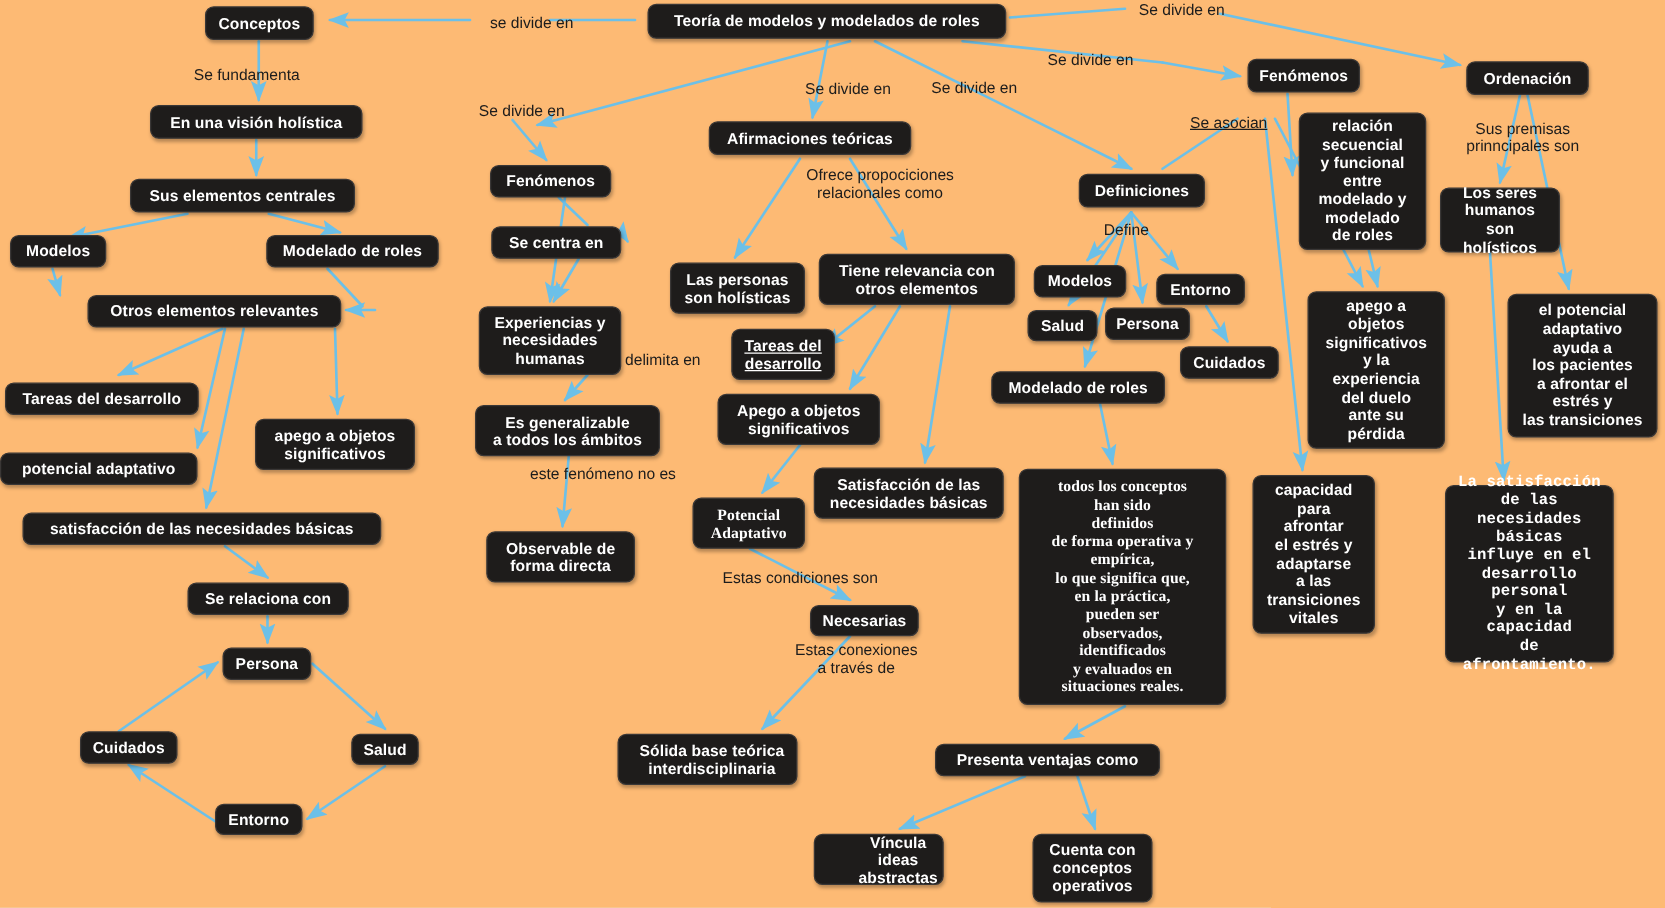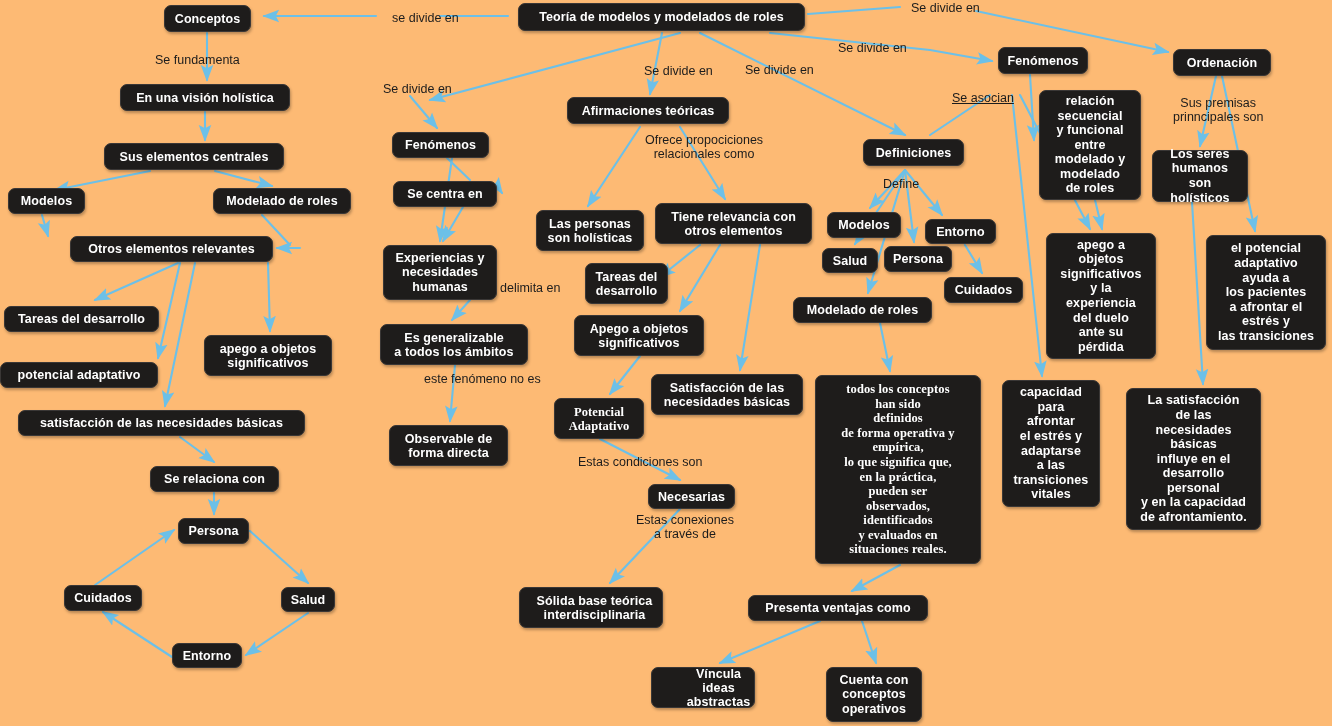--- a/index.html
+++ b/index.html
@@ -166,33 +166,33 @@
 los pacientes
 a afrontar el
 estrés y
 las transiciones</div>
       <div class="node" style="left: 70px; top: 236px; width: 203px; height: 26px;">Otros elementos relevantes</div>
       <div class="node big" style="left: 383px; top: 245px; width: 114px; height: 55px;">Experiencias y
 necesidades
 humanas</div>
       <div class="node" style="left: 822px; top: 248px; width: 56px; height: 25px;">Salud</div>
       <div class="node" style="left: 884px; top: 246px; width: 68px; height: 26px;">Persona</div>
-      <div class="node" style="left: 585px; top: 263px; width: 83px; height: 41px;">Tareas del
+      <div class="node" style="left: 585px; top: 263px; width: 83px; height: 41px; text-decoration: underline;">Tareas del
 desarrollo</div>
       <div class="node" style="left: 944px; top: 277px; width: 79px; height: 26px;">Cuidados</div>
       <div class="node" style="left: 4px; top: 306px; width: 155px; height: 26px;">Tareas del desarrollo</div>
       <div class="node" style="left: 793px; top: 297px; width: 139px; height: 26px;">Modelado de roles</div>
       <div class="node" style="left: 574px; top: 315px; width: 130px; height: 41px;">Apego a objetos
 significativos</div>
       <div class="node" style="left: 204px; top: 335px; width: 128px; height: 41px;">apego a objetos
 significativos</div>
       <div class="node" style="left: 380px; top: 324px; width: 148px; height: 41px;">Es generalizable
 a todos los ámbitos</div>
       <div class="node" style="left: 0px; top: 362px; width: 158px; height: 26px;">potencial adaptativo</div>
-      <div class="node big" style="left: 1126px; top: 388px; width: 135px; height: 142px;">La satisfacción
+      <div class="node big" style="left: 1156px; top: 388px; width: 135px; height: 142px; font-family: Liberation Mono, monospace;">La satisfacción
 de las
 necesidades
 básicas
 influye en el
 desarrollo
 personal
 y en la capacidad
 de afrontamiento.</div>
       <div class="node big" style="left: 1002px; top: 380px; width: 98px; height: 127px;">capacidad
 para
@@ -219,21 +219,21 @@
       <div class="node" style="left: 18px; top: 410px; width: 287px; height: 26px;">satisfacción de las necesidades básicas</div>
       <div class="node" style="left: 554px; top: 398px; width: 90px; height: 41px; font-family: Liberation Serif, serif;">Potencial
 Adaptativo</div>
       <div class="node" style="left: 389px; top: 425px; width: 119px; height: 41px;">Observable de
 forma directa</div>
       <div class="node" style="left: 150px; top: 466px; width: 129px; height: 26px;">Se relaciona con</div>
       <div class="node" style="left: 648px; top: 484px; width: 87px; height: 25px;">Necesarias</div>
       <div class="node" style="left: 178px; top: 518px; width: 71px; height: 26px;">Persona</div>
       <div class="node" style="left: 281px; top: 587px; width: 54px; height: 25px;">Salud</div>
       <div class="node" style="left: 64px; top: 585px; width: 78px; height: 26px;">Cuidados</div>
-      <div class="node" style="left: 519px; top: 587px; width: 144px; height: 41px; padding-left: 16px;">Sólida base teórica
+      <div class="node" style="left: 494px; top: 587px; width: 144px; height: 41px; padding-left: 16px;">Sólida base teórica
 interdisciplinaria</div>
       <div class="node" style="left: 748px; top: 595px; width: 180px; height: 26px;">Presenta ventajas como</div>
       <div class="node" style="left: 172px; top: 643px; width: 70px; height: 25px;">Entorno</div>
       <div class="node" style="left: 651px; top: 667px; width: 104px; height: 41px; padding-left: 40px;">Víncula ideas
 abstractas</div>
       <div class="node big" style="left: 826px; top: 667px; width: 96px; height: 55px;">Cuenta con
 conceptos
 operativos</div>
     </div>
   <div id="labels-layer">

